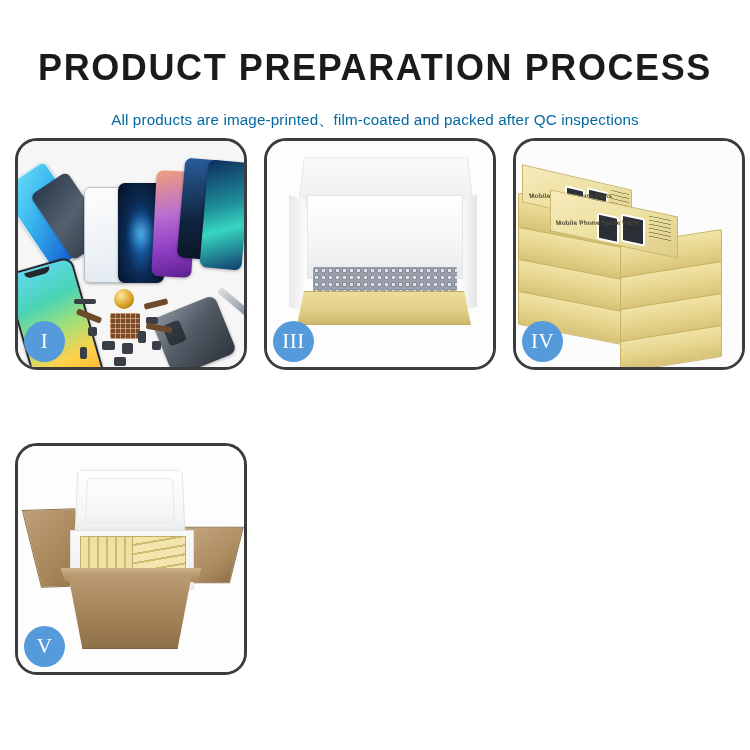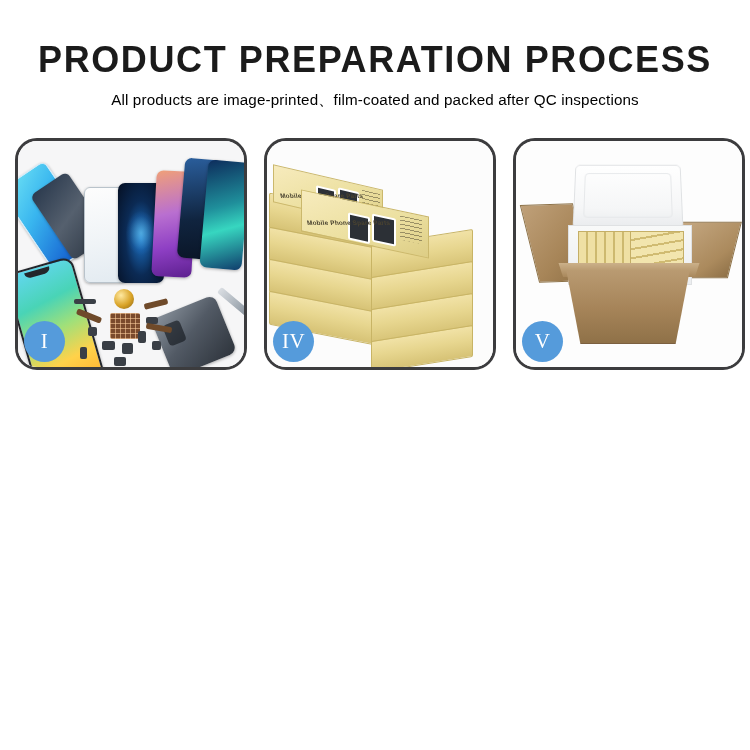--- a/index.html
+++ b/index.html
@@ -11,40 +11,40 @@
     width: 750px;
     height: 750px;
     font-family: "Liberation Sans", sans-serif;
     overflow: hidden;
     position: relative;
   }
 
   
   .header {
     position: absolute;
-    top: 0; left: 0;
+    top: 8px; left: 0;
     width: 750px;
     text-align: center;
   }
   .page-title {
     margin: 0;
     padding-top: 41px;
     font-size: 36px;
     font-weight: 700;
     letter-spacing: 1.6px;
     color: #1b1b1b;
     line-height: 1.06;
     font-family: "Liberation Sans", sans-serif;
   }
   .page-subtitle {
-    margin: 0;
+    margin: 12px;
     padding-top: 11px;
     font-size: 15.2px;
     font-weight: 400;
-    color: #000000;
+    color: #0369a1;
     letter-spacing: 0.15px;
     font-family: "Liberation Sans", sans-serif;
   }
 
   
   .panel-grid {
     position: absolute;
     top: 138px;
     left: 15px;
     width: 731px;
@@ -411,20 +411,33 @@
       <div class="flex-strip" style="left:58px;  top:172px; width:26px; height:6px; transform:rotate(22deg);"></div>
       <div class="flex-strip" style="left:126px; top:160px; width:24px; height:6px; transform:rotate(-14deg);"></div>
       <div class="flex-strip" style="left:128px; top:184px; width:26px; height:6px; transform:rotate(10deg);"></div>
 
       <div class="panel-badge">I</div>
     </div>
 
   </div>
 
 
+  <div class="panel">
+    <div class="panel-stage">
+      <div class="p3-bg"></div>
+      <div class="box3-lid-back"></div>
+      <div class="box3-side-l"></div>
+      <div class="box3-side-r"></div>
+      <div class="box3-foam"></div>
+      <div class="box3-bubble"></div>
+      <div class="box3-front"></div>
+      <div class="panel-badge">III</div>
+    </div>
+
+  </div>
 
   <div class="panel">
     <div class="panel-stage">
       <div class="p4-bg"></div>
 
       <div class="yb" style="left:2px;  top:62px;  width:104px; height:34px; transform:skewY(11deg);"></div>
       <div class="yb" style="left:2px;  top:96px;  width:104px; height:32px; transform:skewY(11deg);"></div>
       <div class="yb" style="left:2px;  top:128px; width:104px; height:32px; transform:skewY(11deg);"></div>
       <div class="yb" style="left:2px;  top:160px; width:104px; height:32px; transform:skewY(11deg);"></div>
 

